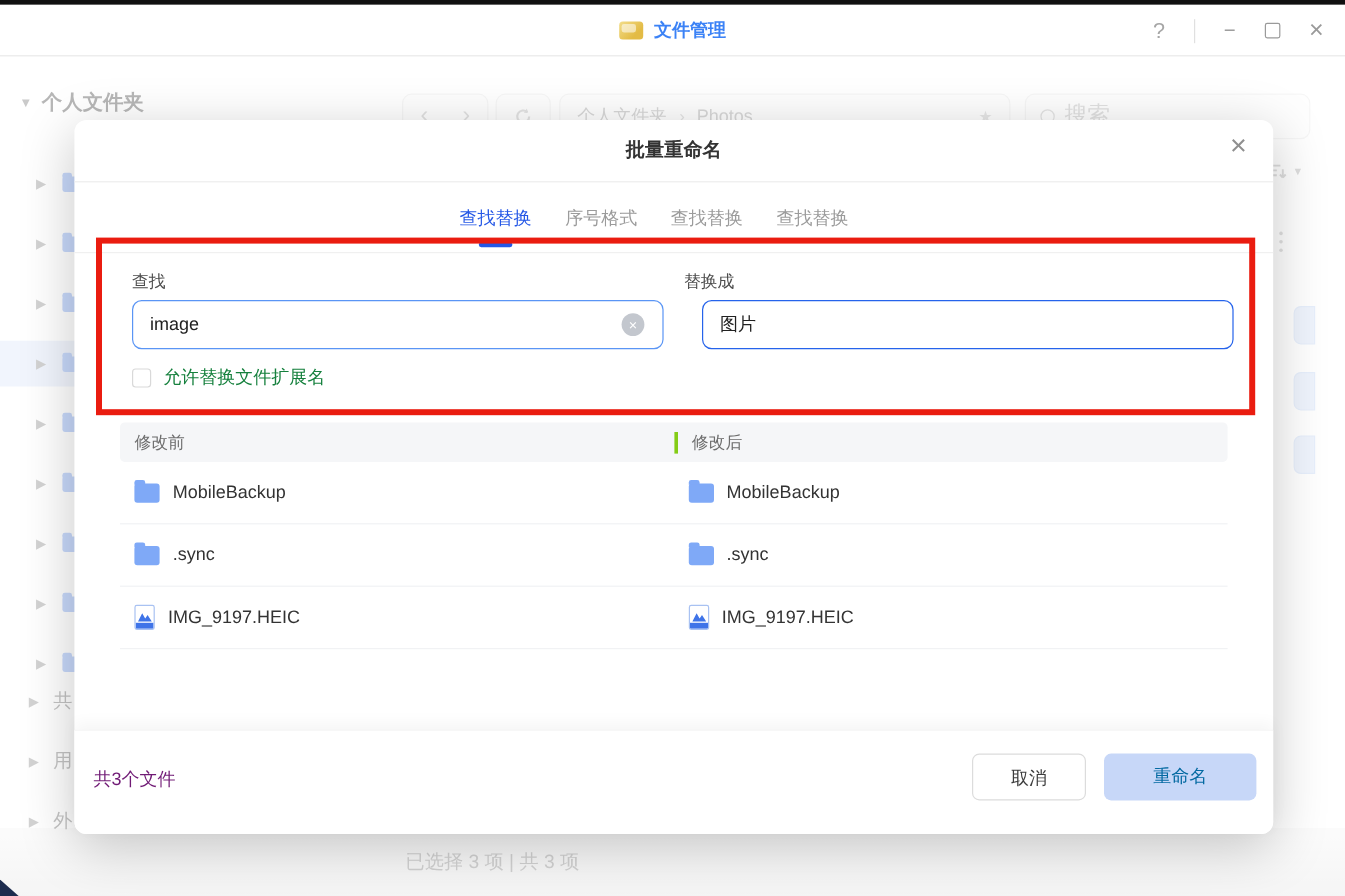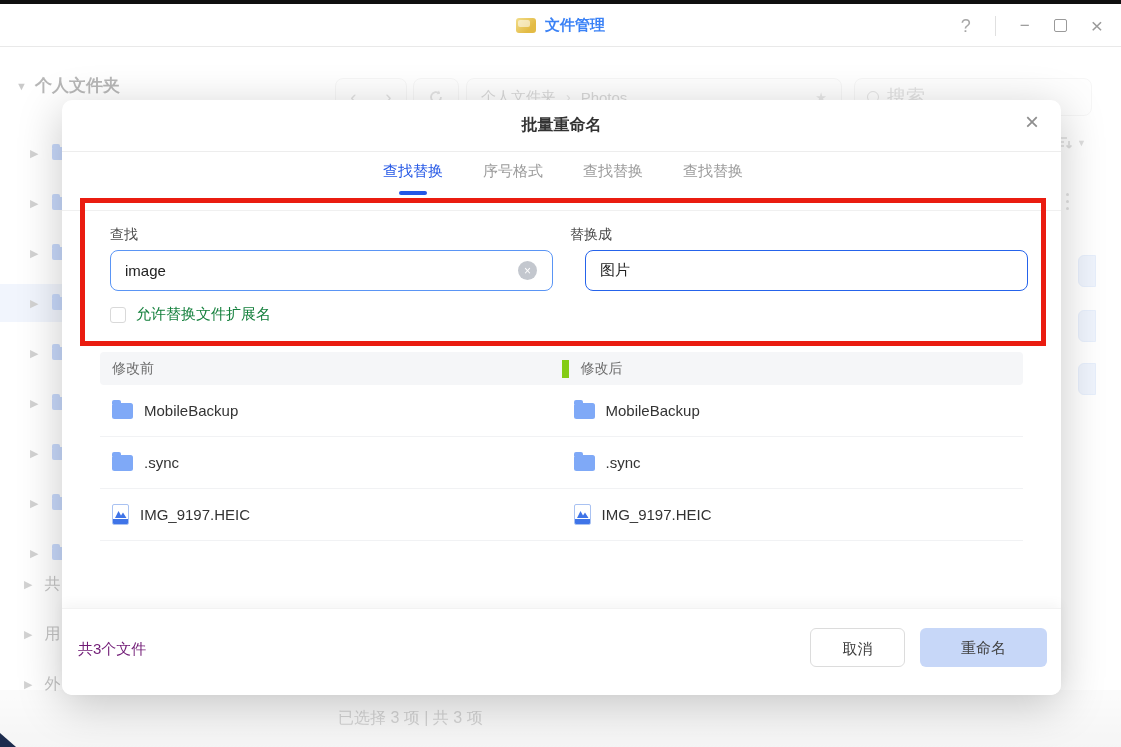--- a/index.html
+++ b/index.html
@@ -70,21 +70,21 @@
                 clip-path:polygon(0 0, 0 100%, 100% 100%); z-index:3; }
 
   
   .dialog { position:absolute; left:62px; top:100px; width:999px; height:595px; background:#fff;
             border-radius:10px; box-shadow:0 10px 45px rgba(0,0,0,.22); z-index:5; }
   .dlg-header { position:relative; height:52px; border-bottom:1px solid #ededed; }
   .dlg-title { position:absolute; left:0; right:0; top:15px; text-align:center; font-size:16px;
                font-weight:bold; color:#333; }
   .dlg-close { position:absolute; right:22px; top:10px; font-size:24px; color:#8f8f8f; line-height:1;
                cursor:default; }
-  .tab-bar { position:absolute; left:321px; top:62px; display:flex; gap:40px; }
+  .tab-bar { position:absolute; left:321px; top:73px; display:flex; gap:28px; }
   .tab { font-size:15px; color:#9b9b9b; padding-bottom:12px; position:relative; cursor:default; }
   .tab.active { color:#2457e6; }
   .tab.active::after { content:""; position:absolute; left:50%; transform:translateX(-50%); bottom:-2px;
                        width:28px; height:4px; border-radius:2px; background:#2457e6; }
   .tab-divider { position:absolute; left:0; top:110px; width:999px; border-bottom:1px solid #f0f0f0; }
 
   .field-label { position:absolute; top:126px; font-size:14px; color:#4c4c4c; }
   .lbl-find { left:48px; }
   .lbl-replace { left:508px; }
   .text-input { position:absolute; top:150px; height:41px; border-radius:8px; padding:0 38px 0 14px;
@@ -95,42 +95,42 @@
   .clear-btn { position:absolute; left:456px; top:161px; width:19px; height:19px; border-radius:50%;
                background:#c3c7ce; color:#fff; font-size:12px; display:flex; align-items:center;
                justify-content:center; line-height:1; cursor:default; }
   .chk-row { position:absolute; left:48px; top:205px; display:flex; align-items:center; gap:10px; }
   .chk-box { width:16px; height:16px; border:1px solid #d9d9d9; border-radius:3px; background:#fff; }
   .chk-label { font-size:15px; color:#15803d; }
 
   .preview { position:absolute; left:38px; top:252px; width:923px; }
   .pv-head { display:flex; height:33px; background:#f5f6f8; border-radius:4px; align-items:center; }
   .pv-head-cell { width:50%; padding-left:12px; font-size:14px; color:#6d6d6d; position:relative; }
-  .pv-head-cell + .pv-head-cell { border-left:7px solid #84cc16; }
+  .pv-head-cell + .pv-head-cell { border-left:3px solid #84cc16; }
   .pv-row { display:flex; height:52px; align-items:center; border-bottom:1px solid #f1f2f4; }
   .pv-cell { width:50%; padding-left:12px; display:flex; align-items:center; gap:11px; font-size:15px;
              color:#333; }
   .folder-icon { width:21px; height:16px; background:#7fa9f7; border-radius:2.5px; position:relative;
                  flex:0 0 auto; }
   .folder-icon::before { content:""; position:absolute; top:-3px; left:0; width:9px; height:4px;
                  background:#7fa9f7; border-radius:2px 2px 0 0; }
   .image-icon { width:17px; height:21px; background:#fff; border:1px solid #a9c2f2; border-radius:2px;
                 position:relative; overflow:hidden; flex:0 0 auto; }
   .image-icon svg { position:absolute; left:1px; top:3px; }
   .image-icon::after { content:""; position:absolute; left:0; bottom:0; width:100%; height:5px;
                 background:#3f74e8; }
 
   .dlg-footer { position:absolute; left:0; top:508px; width:999px; height:87px; background:#fff;
                 border-radius:0 0 10px 10px; box-shadow:0 -5px 12px rgba(0,0,0,.04);
                 border-top:1px solid #f2f2f2; }
   .file-count { position:absolute; left:16px; top:31px; font-size:15px; color:#701a75; }
   .btn { position:absolute; top:19px; height:39px; border-radius:6px; font-size:15px; text-align:center;
          line-height:39px; cursor:default; }
   .btn-cancel { right:156px; width:95px; background:#fff; border:1px solid #dcdcdc; color:#3c3c3c; }
-  .btn-confirm { right:14px; width:127px; background:#c7d7f8; color:#404040; border:none; }
+  .btn-confirm { right:14px; width:127px; background:#c7d7f8; color:#0369a1; border:none; }
 
   .annotation { position:absolute; left:80px; top:198px; width:966px; height:148px;
                 border:5px solid #ea1c10; z-index:6; pointer-events:none; }
 </style>
 </head>
 <body>
 
 <div id="app">
 
   <div class="top-strip"></div>

